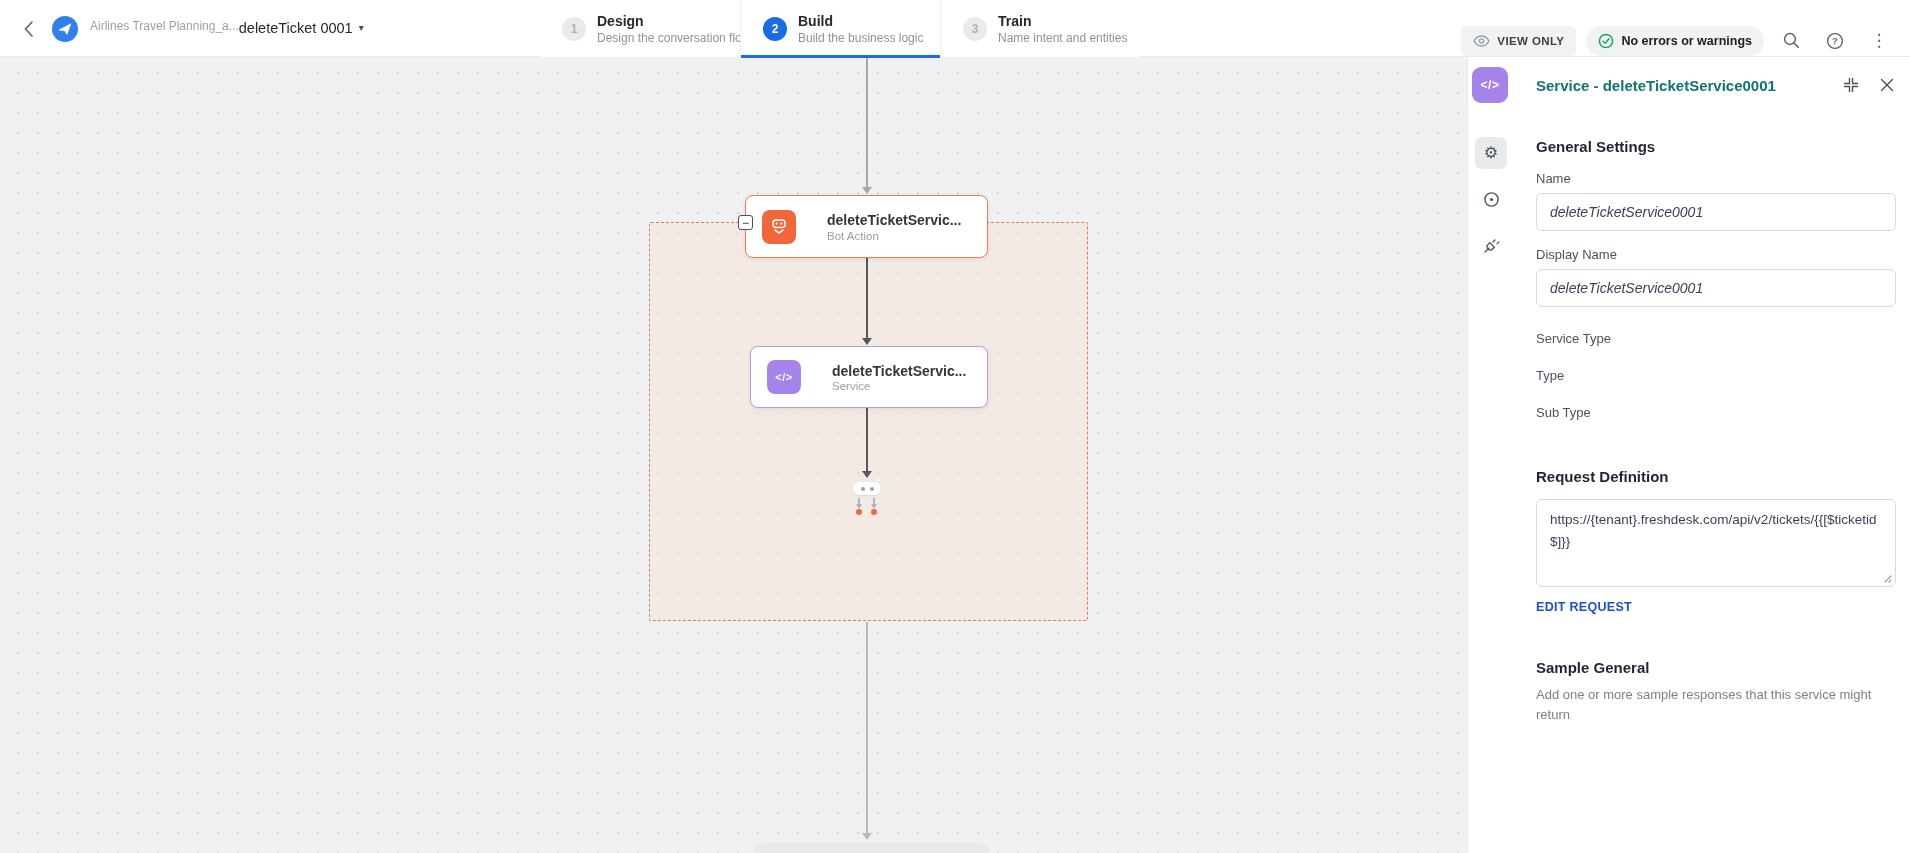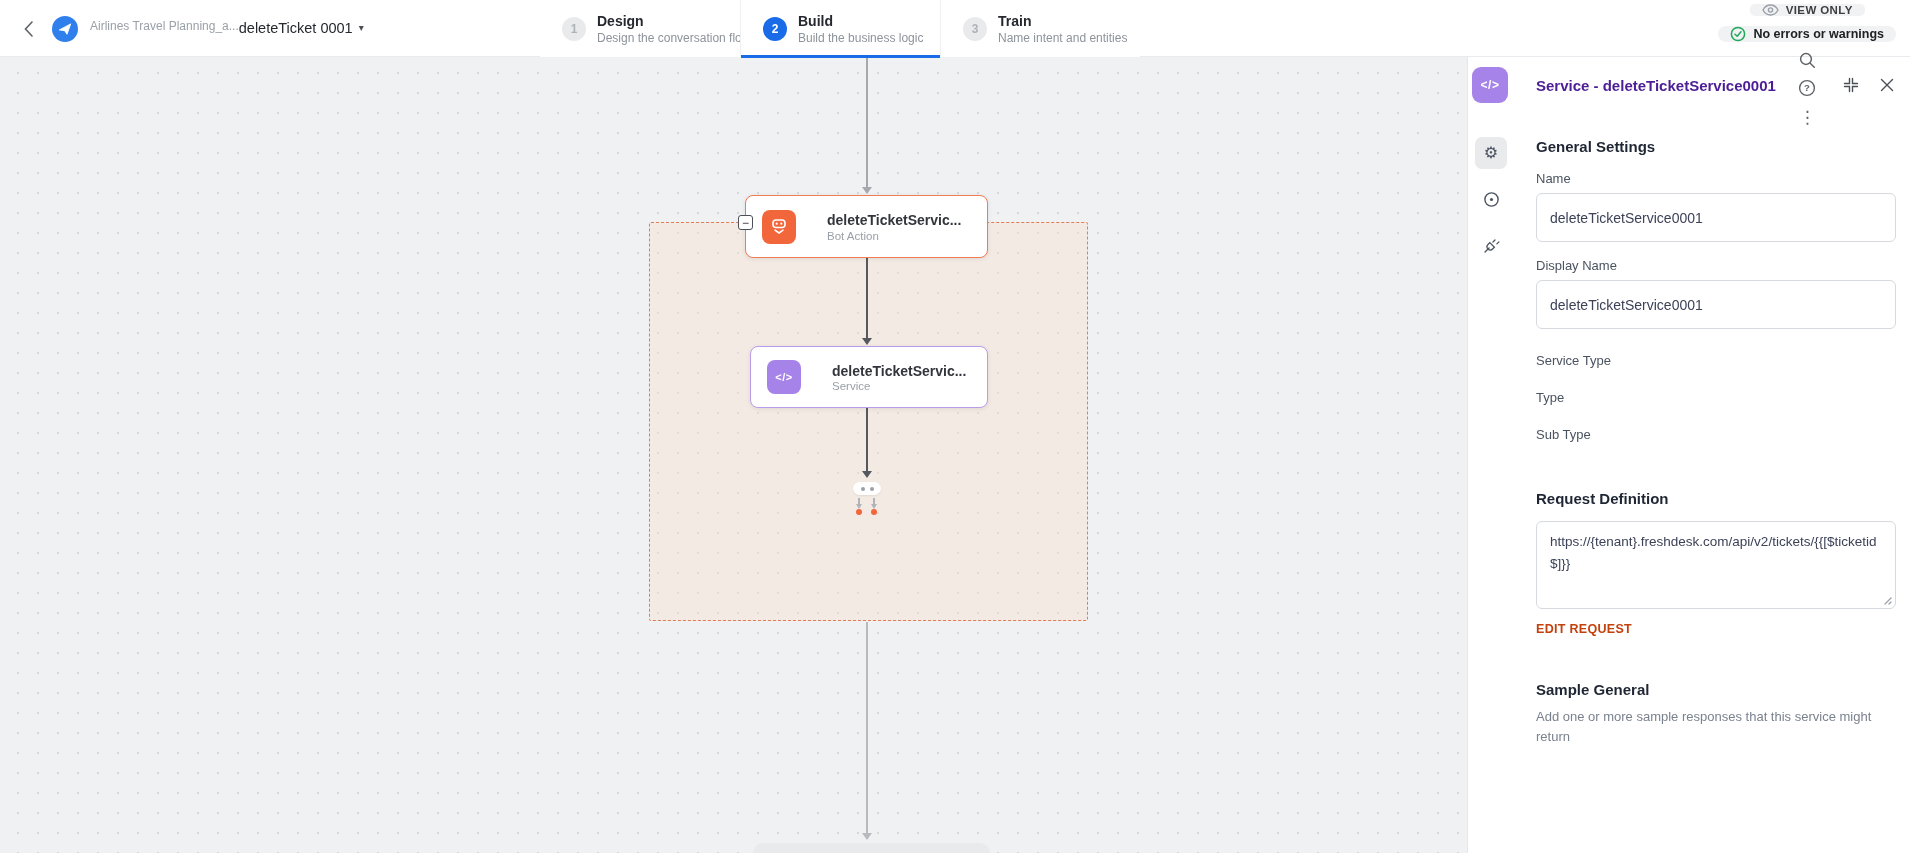--- a/index.html
+++ b/index.html
@@ -18,21 +18,21 @@
 
   .tabs { position:absolute; left:540px; top:0; height:57px; display:flex; }
   .tab { position:relative; width:200px; padding:0 22px; display:flex; align-items:center; gap:11px; background:#fff; border-left:1px solid #eef0f2; cursor:pointer; }
   .tab:first-child { border-left:none; }
   .tab .stepnum { width:24px; height:24px; border-radius:50%; background:#e9eaec; color:#aeb2b8; font-size:12px; font-weight:700; display:flex; align-items:center; justify-content:center; flex:none; }
   .tab.active .stepnum { background:#1a6be8; color:#fff; }
   .tab .t-title { font-size:14px; font-weight:700; color:#25282e; line-height:1.3; }
   .tab .t-sub { font-size:12px; color:#8d939b; white-space:nowrap; }
   .tab.active::after { content:""; position:absolute; left:0; right:0; bottom:-1px; height:3px; background:#1a6be8; }
 
-  .hdr-right { position:absolute; right:0; top:4px; height:57px; display:flex; align-items:center; gap:10px; padding-right:14px;flex-direction:column; }
+  .hdr-right { position:absolute; right:0; top:12px; height:57px; display:flex; align-items:center; gap:10px; padding-right:14px; }
   .pill { display:flex; align-items:center; gap:7px; background:#f1f2f4; border-radius:5px; height:30px; padding:0 12px; cursor:pointer; }
   .pill.status { border-radius:16px; }
   .viewonly-txt { font-size:11.5px; font-weight:600; letter-spacing:.4px; color:#3c4043; }
   .status-txt { font-size:12.5px; font-weight:600; color:#202124; }
   .icon-btn { width:34px; height:34px; display:flex; align-items:center; justify-content:center; cursor:pointer; color:#5f6368; }
   .kebab { font-size:17px; color:#5f6368; letter-spacing:0; }
 
   
   .canvas { position:absolute; left:0; top:57px; width:1467px; height:796px;
     background-color:#f0f1f2;
@@ -65,42 +65,42 @@
   .mini-stem { position:absolute; width:1.5px; height:7px; background:#b0b4ba; }
   .port-dot { position:absolute; width:6px; height:6px; border-radius:50%; background:#f2663c; }
 
   .ghost-node { position:absolute; left:753px; top:786px; width:237px; height:12px; background:#e9eaec; border-radius:10px 10px 0 0; }
 
   
   .panel { position:absolute; right:0; top:57px; width:443px; height:796px; background:#fff; border-left:1px solid #e4e6e9; z-index:20; }
   .panel-hdr { position:relative; height:56px; display:flex; align-items:center; }
   .panel-hdr .node-badge { width:36px; height:36px; border-radius:9px; background:#a583e8; color:#fff; font-size:12px; font-weight:700;
     display:flex; align-items:center; justify-content:center; margin-left:4px; letter-spacing:.5px; }
-  .panel-title { font-size:15px; font-weight:700; color:#4c1d95; margin-left:28px; }
+  .panel-title { font-size:15px; font-weight:700; color:#0f766e; margin-left:28px; }
   .panel-hdr-actions { position:absolute; right:12px; top:0; height:56px; display:flex; align-items:center; gap:14px; }
   .ph-icon { width:22px; height:22px; display:flex; align-items:center; justify-content:center; color:#4a4f57; cursor:pointer; }
 
   .panel-rail { position:absolute; left:0; top:70px; width:46px; bottom:0; display:flex; flex-direction:column; align-items:center; gap:14px; padding-top:10px; }
   .rail-btn { width:32px; height:32px; border-radius:7px; display:flex; align-items:center; justify-content:center; color:#4a5360; cursor:pointer; }
   .rail-btn.selected { background:#e8eaec; }
   .rail-btn .gear-glyph { font-size:16px; line-height:1; }
 
   .panel-body { position:absolute; left:68px; top:66px; width:360px; bottom:0; overflow:hidden; }
   .sec-heading { font-size:15px; font-weight:700; color:#1f2633; }
   .fld-label { font-size:13px; color:#4a5360; margin:16px 0 7px; }
-  .txt-input { width:100%; height:49px; border:1px solid #d6dade; border-radius:6px; padding:0 13px; font-size:14px; color:#3c4257;
-    font-family:inherit; background:#fff; outline:none; }
+  .txt-input { width:100%; height:38px; border:1px solid #d6dade; border-radius:6px; padding:0 13px; font-size:14px; color:#3c4257;
+    font-family:inherit; background:#fff; outline:none;font-style:italic; }
   .sel-box { width:100%; height:38px; border:1px solid #d6dade; border-radius:6px; padding:0 13px; font-size:14px; color:#3c4257;
     display:flex; align-items:center; justify-content:space-between; cursor:pointer; background:#fff; }
   .req-heading { margin-top:48px; }
   .req-box { position:relative; margin-top:14px; }
   .req-textarea { width:100%; height:88px; border:1px solid #d6dade; border-radius:6px; padding:9px 13px; font-size:13.5px; line-height:1.6;
     color:#3c4257; font-family:inherit; resize:none; outline:none; word-break:break-all; background:#fff; }
   .resize-handle { position:absolute; right:4px; bottom:8px; }
-  .link { font-size:12.5px; font-weight:600; color:#c2410c; letter-spacing:.3px; cursor:pointer; display:inline-block; margin-top:9px; }
+  .link { font-size:12.5px; font-weight:600; color:#1d4ed8; letter-spacing:.3px; cursor:pointer; display:inline-block; margin-top:9px; }
   .sample-heading { margin-top:44px; }
   .sample-helper { font-size:13px; color:#7a828e; line-height:1.5; margin-top:9px; max-width:340px; }
 
   svg { display:block; }
 </style>
 </head>
 <body>
 
 <div class="header">
   <div class="hdr-left">

